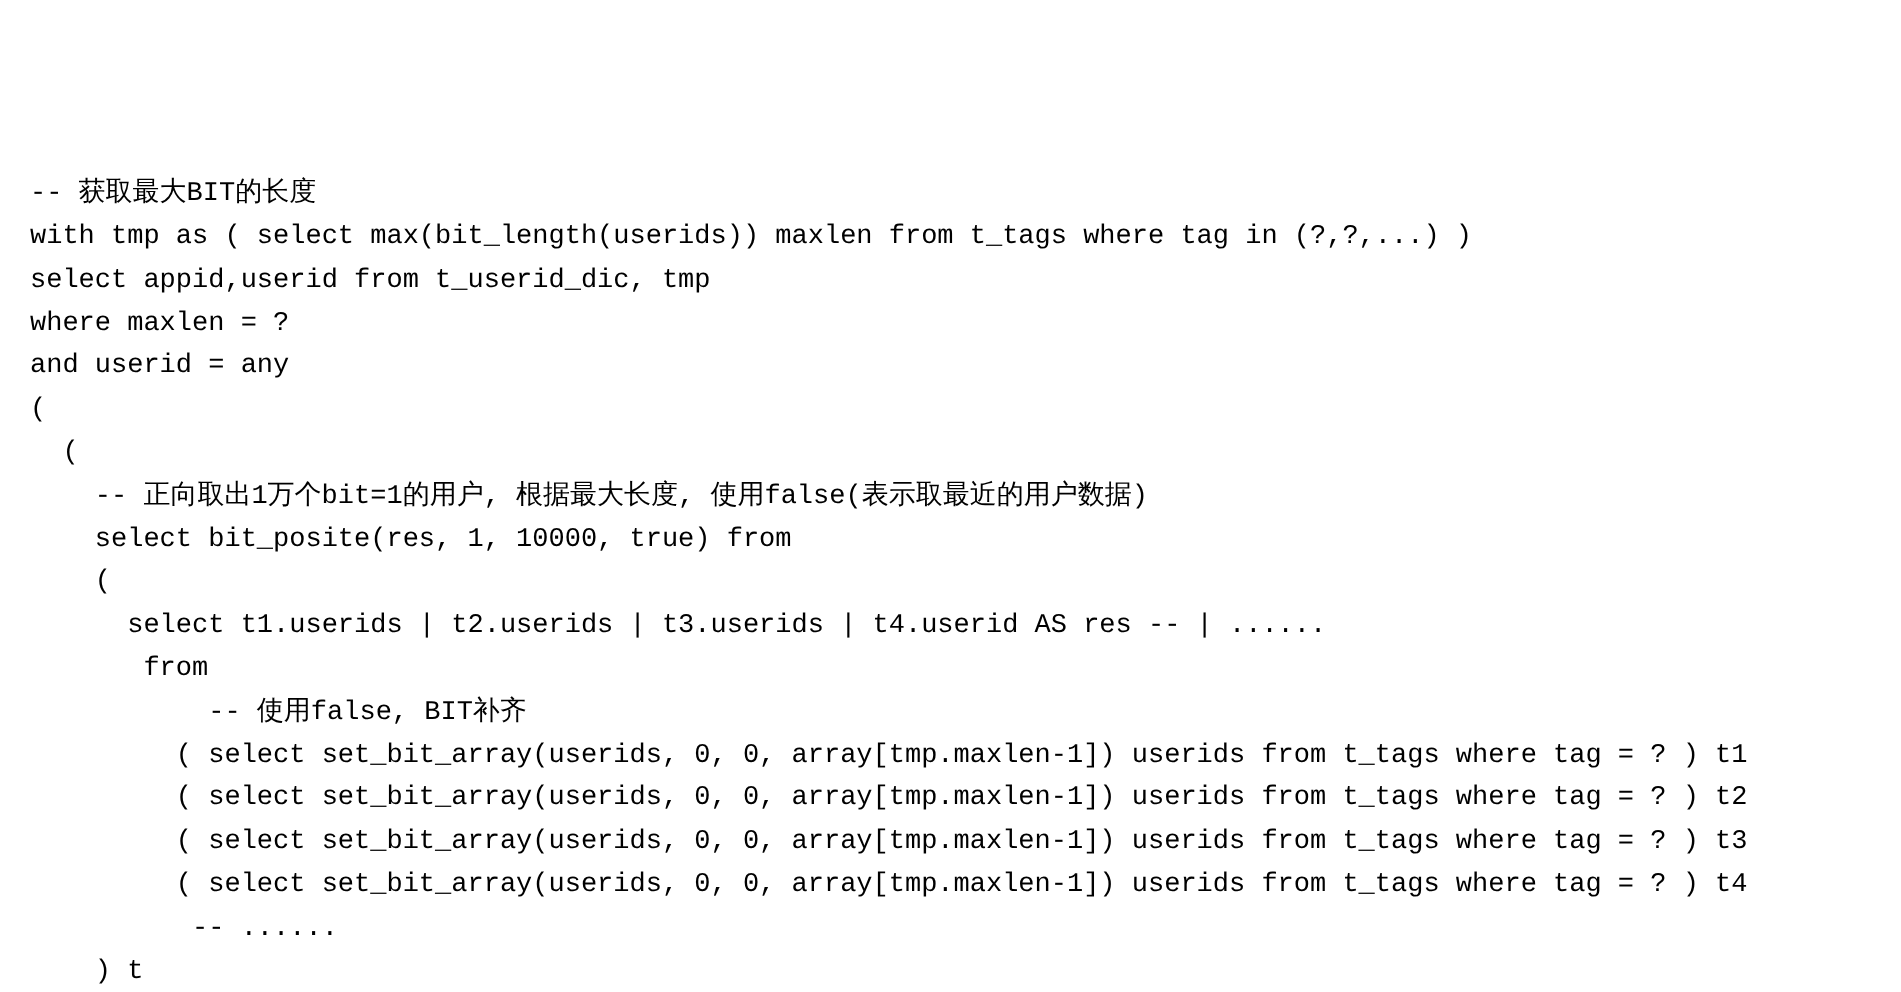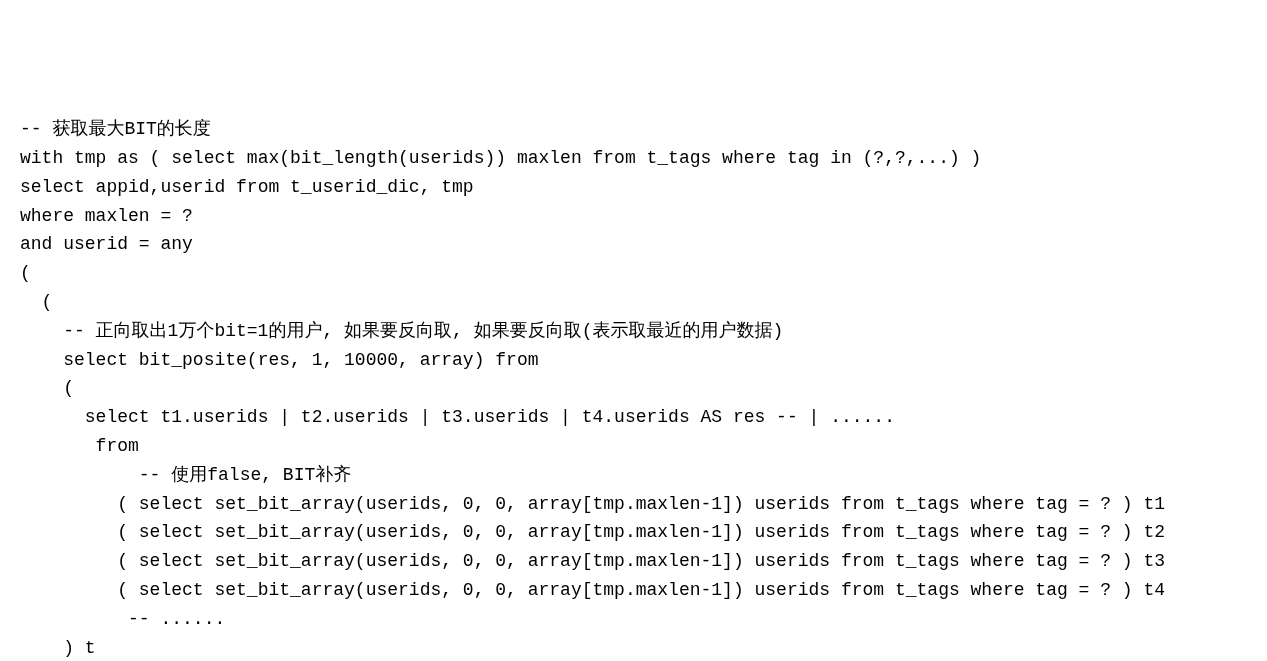--- a/index.html
+++ b/index.html
@@ -26,24 +26,24 @@
 
 
 
 <div class="code-block"><span>-- 获取最大BIT的长度</span>
 <span>with tmp as ( select max(bit_length(userids)) maxlen from t_tags where tag in (?,?,...) )</span>
 <span>select appid,userid from t_userid_dic, tmp</span>
 <span>where maxlen = ?</span>
 <span>and userid = any </span>
 <span>(</span>
 <span>  (</span>
-<span>    -- 正向取出1万个bit=1的用户, 如果要反向取, 如果要反向取(表示取最近的用户数据)</span>
-<span>    select bit_posite(res, 1, 10000, array) from</span>
+<span>    -- 正向取出1万个bit=1的用户, 根据最大长度, 使用false(表示取最近的用户数据)</span>
+<span>    select bit_posite(res, 1, 10000, true) from</span>
 <span>    (</span>
-<span>      select t1.userids | t2.userids | t3.userids | t4.userids AS res -- | ......</span>
+<span>      select t1.userids | t2.userids | t3.userids | t4.userid AS res -- | ......</span>
 <span>       from</span>
 <span>           -- 使用false, BIT补齐</span>
 <span>         ( select set_bit_array(userids, 0, 0, array[tmp.maxlen-1]) userids from t_tags where tag = ? ) t1 </span>
 <span>         ( select set_bit_array(userids, 0, 0, array[tmp.maxlen-1]) userids from t_tags where tag = ? ) t2 </span>
 <span>         ( select set_bit_array(userids, 0, 0, array[tmp.maxlen-1]) userids from t_tags where tag = ? ) t3 </span>
 <span>         ( select set_bit_array(userids, 0, 0, array[tmp.maxlen-1]) userids from t_tags where tag = ? ) t4 </span>
 <span>          -- ......</span>
 <span>    ) t</span>
 
 

